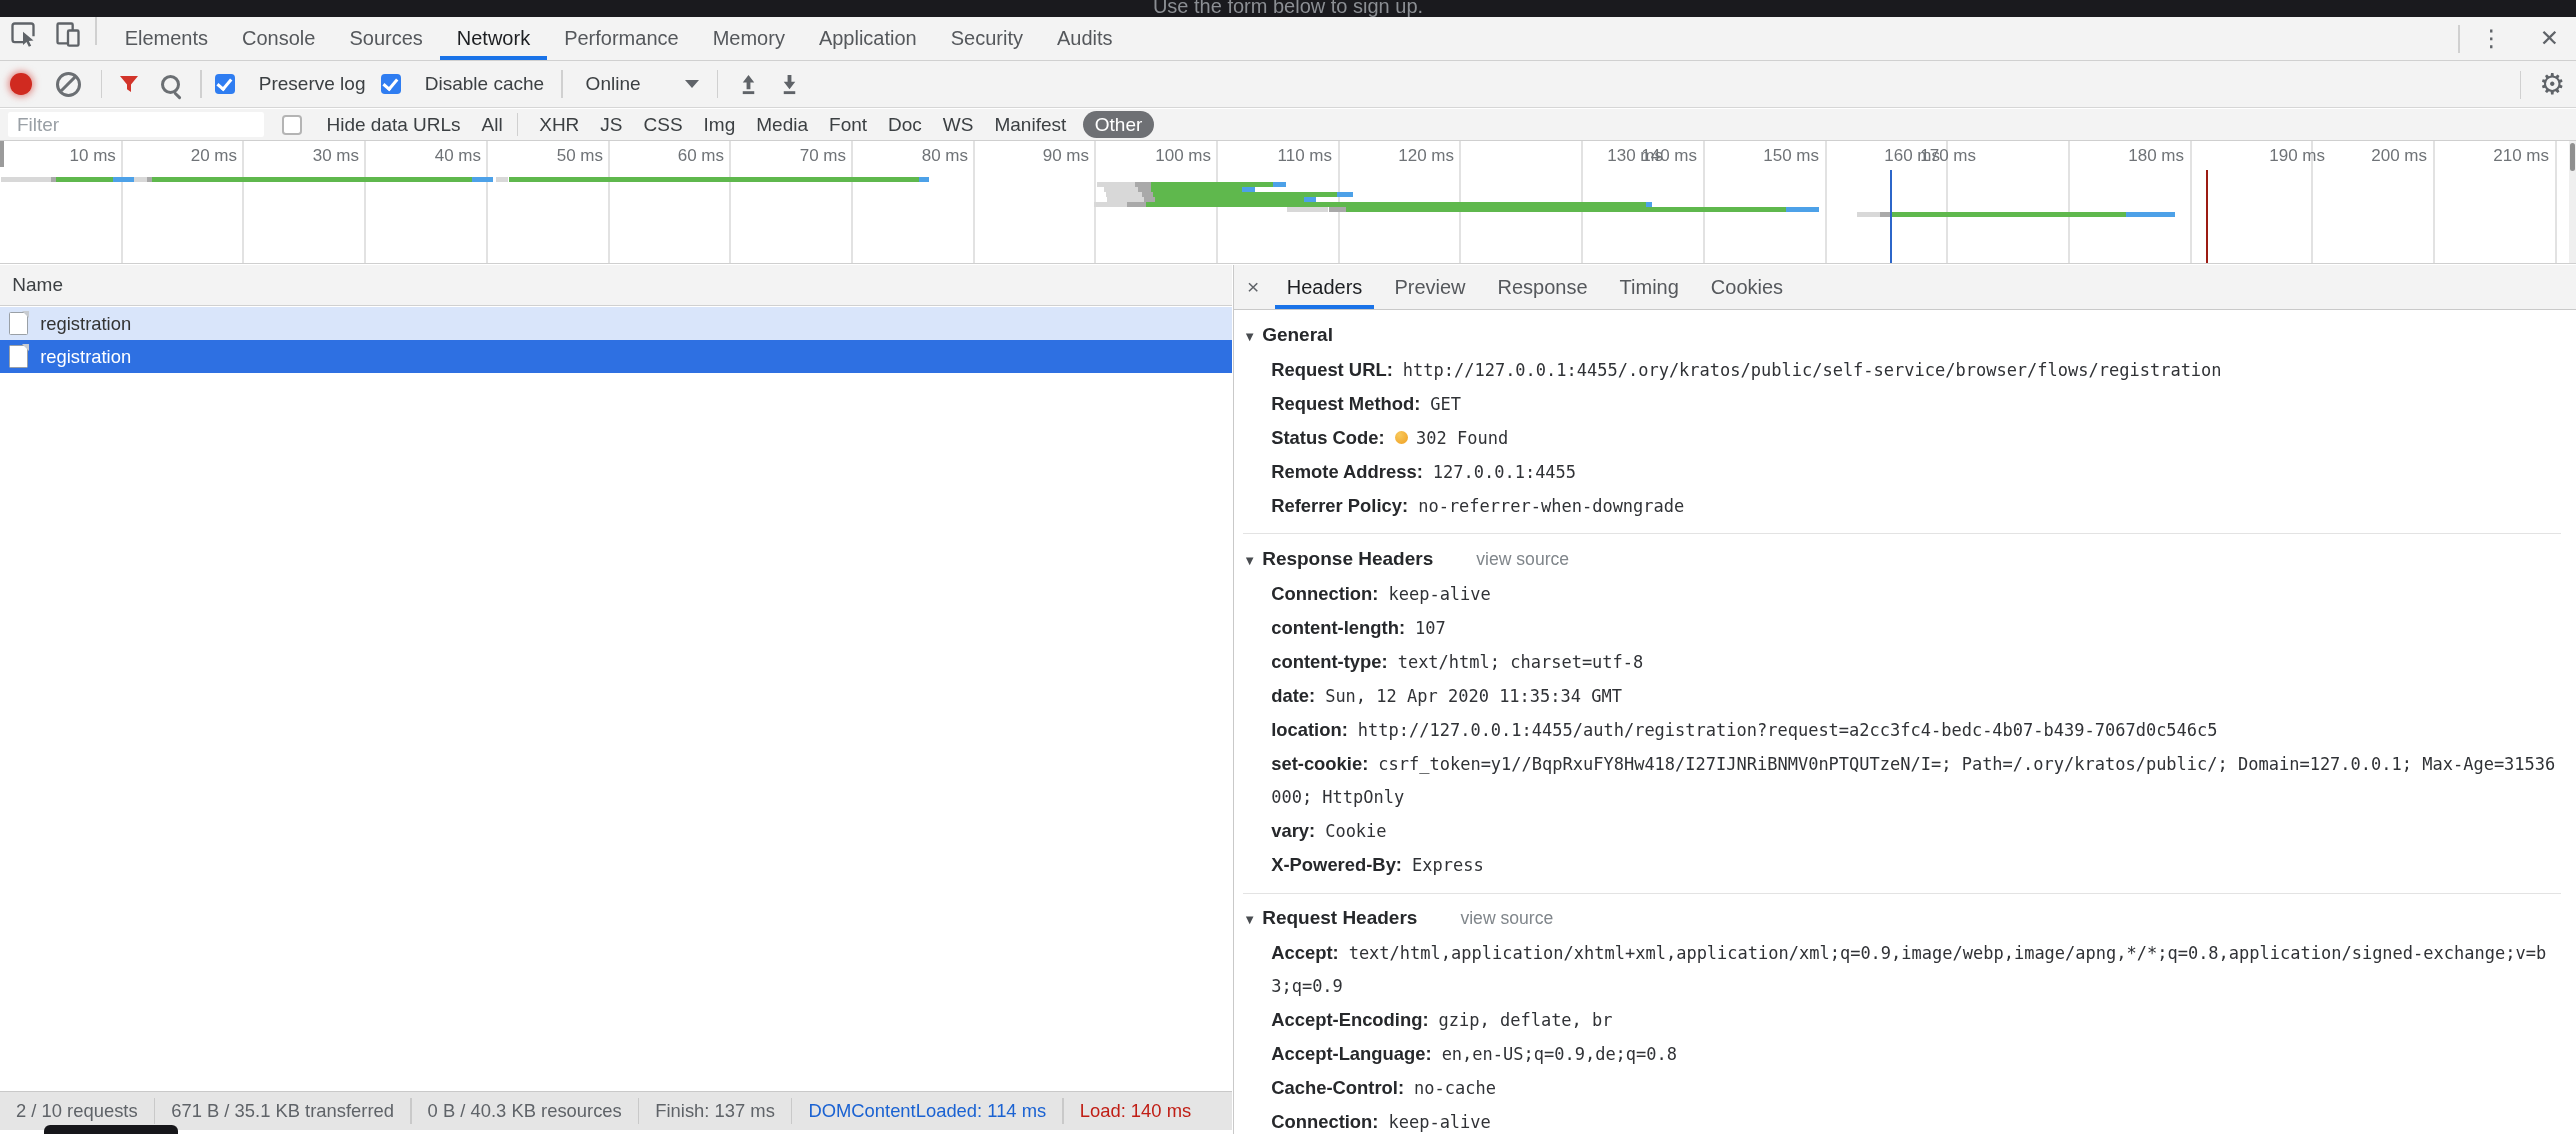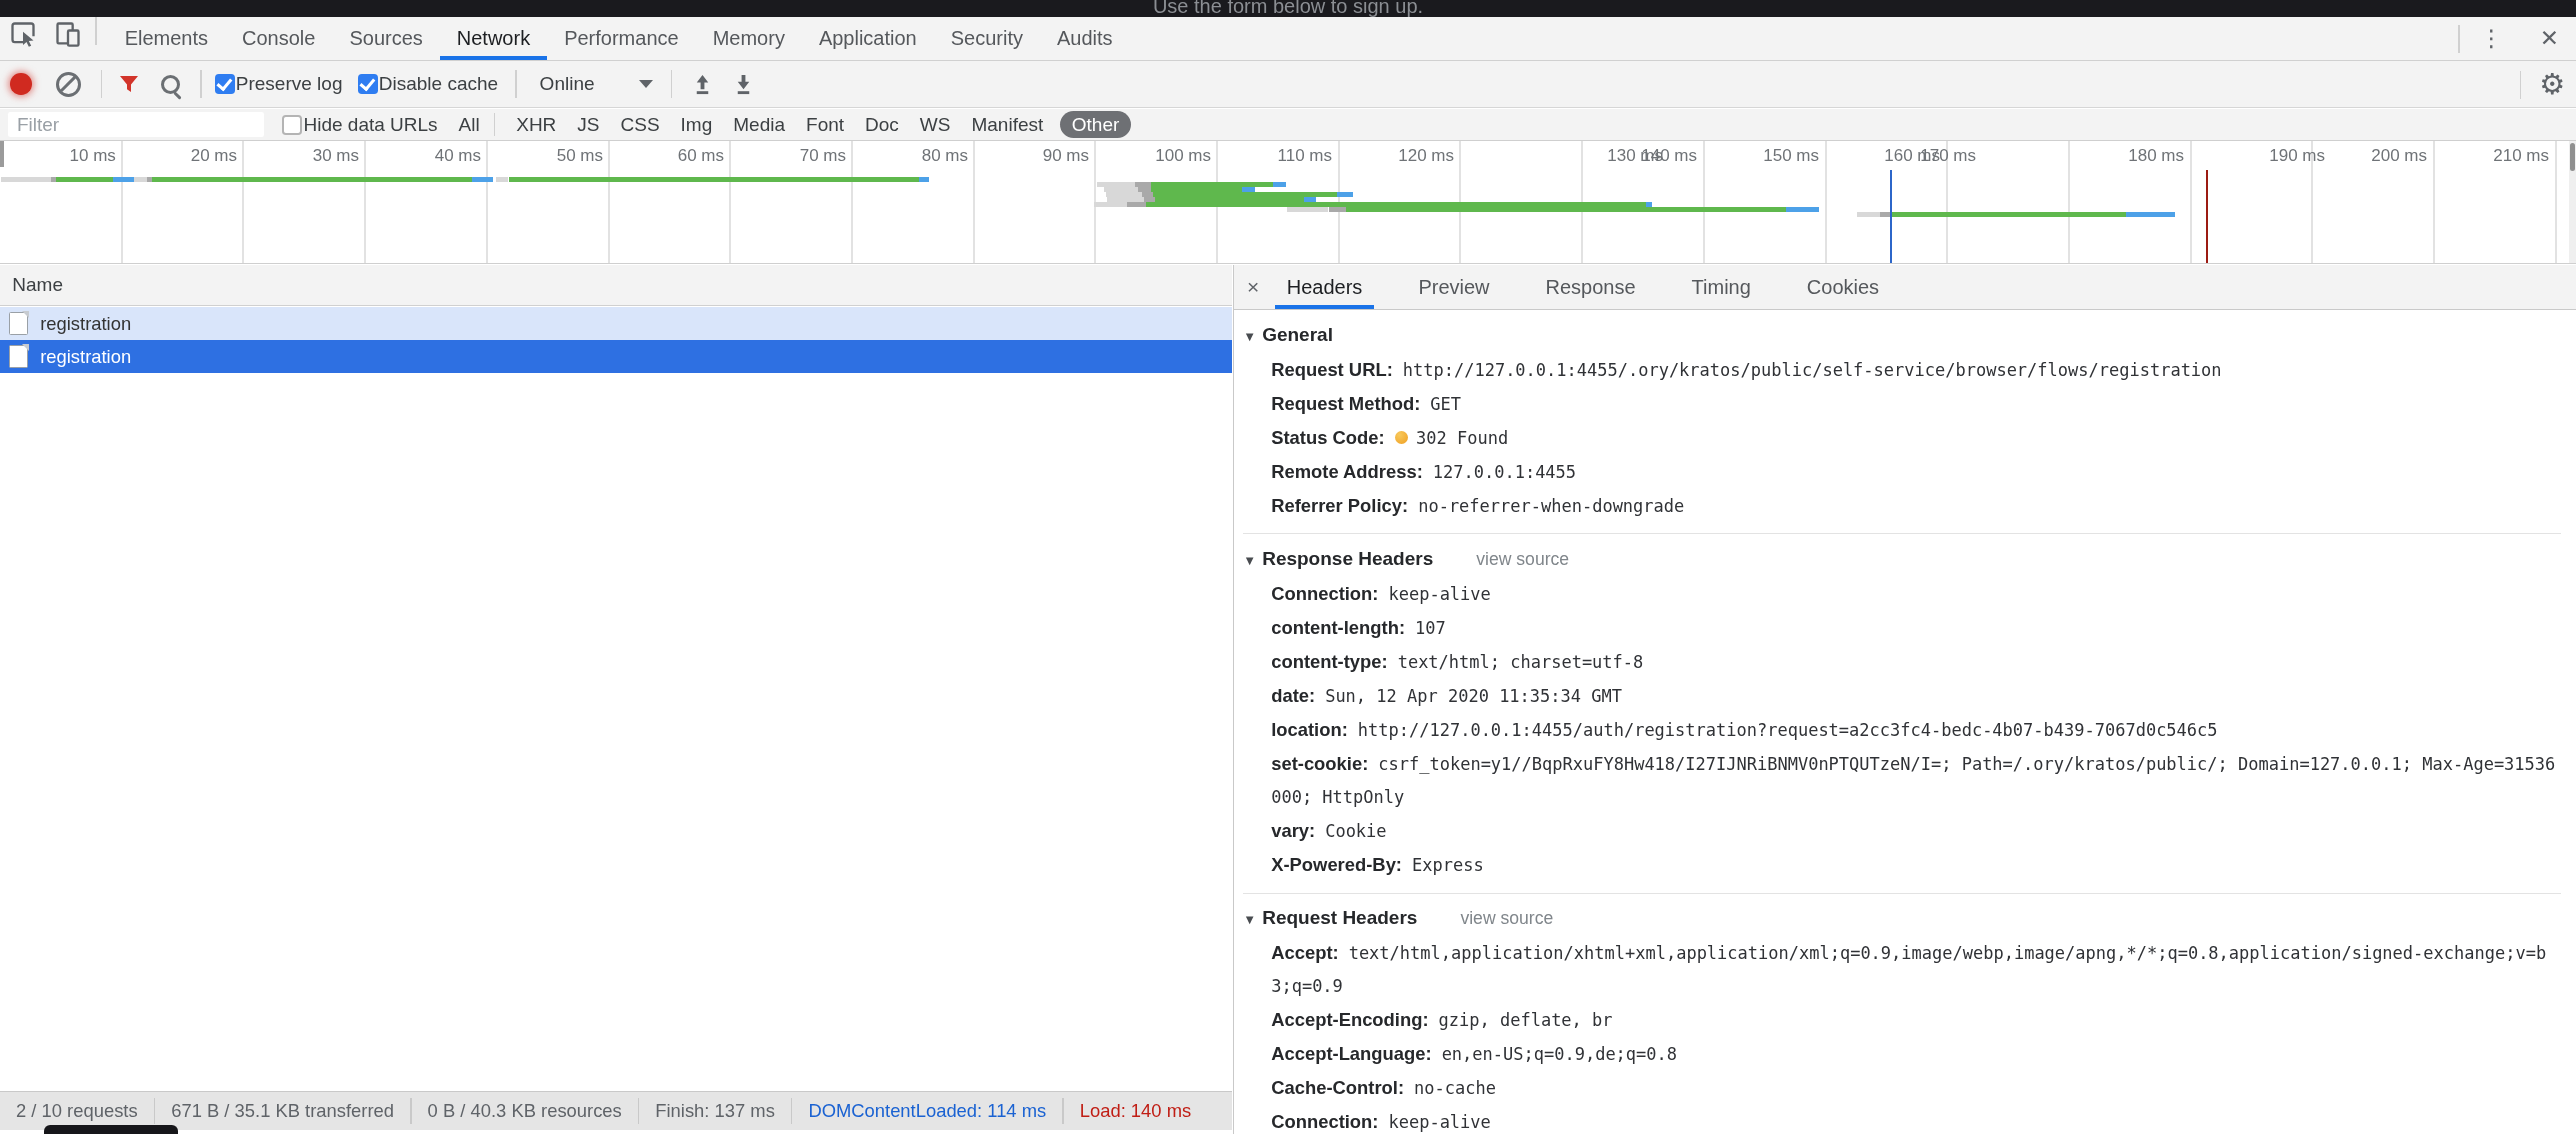--- a/index.html
+++ b/index.html
@@ -34,21 +34,21 @@
   .clear-ic{width:19px;height:19px;border:3.1px solid #6b6f73;border-radius:50%;margin-left:24px;flex:none;position:relative;cursor:pointer;}
   .clear-ic:after{content:"";position:absolute;left:-0.8px;top:7px;width:21px;height:3.1px;background:#6b6f73;transform:rotate(-45deg);}
   #toolbar .vsep{margin-left:20px;}
   .funnel{margin-left:15.3px;flex:none;cursor:pointer;display:flex;}
   .search-ic{width:13px;height:13px;border:3.1px solid #6b6f73;border-radius:50%;margin-left:20px;flex:none;position:relative;cursor:pointer;}
   .search-ic:after{content:"";position:absolute;left:11.5px;top:13px;width:3.1px;height:9.2px;background:#6b6f73;transform:rotate(-45deg);border-radius:1.5px;}
   .cb{width:20px;height:20px;border-radius:3.8px;flex:none;position:relative;cursor:pointer;}
   .cb.checked{background:#2f7df1;}
   .cb.checked:after{content:"";position:absolute;left:5.4px;top:2.3px;width:6.1px;height:10.7px;border:solid #fff;border-width:0 3.1px 3.1px 0;transform:rotate(40deg);}
   .cb.un{background:#fff;border:2.3px solid #b4b4b4;box-sizing:border-box;}
-  .tlabel{font-size:19px;color:#3c4043;margin-left:1px;}
+  .tlabel{font-size:19px;color:#3c4043;margin-left:24px;}
   .throttle{display:flex;align-items:center;margin-left:23px;cursor:pointer;}
   .throttle .tlabel{margin-left:0;}
   .dd-arrow{width:0;height:0;border-left:7px solid transparent;border-right:7px solid transparent;border-top:8.4px solid #5f6368;margin-left:44px;}
   .arrow-btn{margin-left:18.4px;display:flex;flex-direction:column;align-items:center;cursor:pointer;flex:none;}
   #gear{position:absolute;right:10.7px;top:66px;font-size:29px;color:#5f6368;cursor:pointer;line-height:37px;}
   #toolbar-sep-right{position:absolute;right:55px;top:71px;width:1.5px;height:28px;background:#d0d0d0;}
 
   
   #filterrow{left:0;top:109px;width:2576px;height:31px;background:#f3f3f3;border-bottom:1.5px solid #cfcfcf;
              display:flex;align-items:center;}
@@ -398,21 +398,21 @@
       <span class="sep"></span>
       <span class="stxt red">Load: 140 ms</span>
     </div>
   </div>
 <div id="page-blob" class="abs"></div>
 <div id="corner-wedge" class="abs"></div>
 
 <div id="details" class="abs">
   <div id="dtabs">
     <span id="dclose">×</span>
-    <div style="display:flex;height:100%;gap:24px;">
+    <div style="display:flex;height:100%;">
 
         <div class="dtab selected">
           <span>Headers</span>
           <i class="underline"></i>
         </div>
 
         <div class="dtab">
           <span>Preview</span>
 
         </div>

